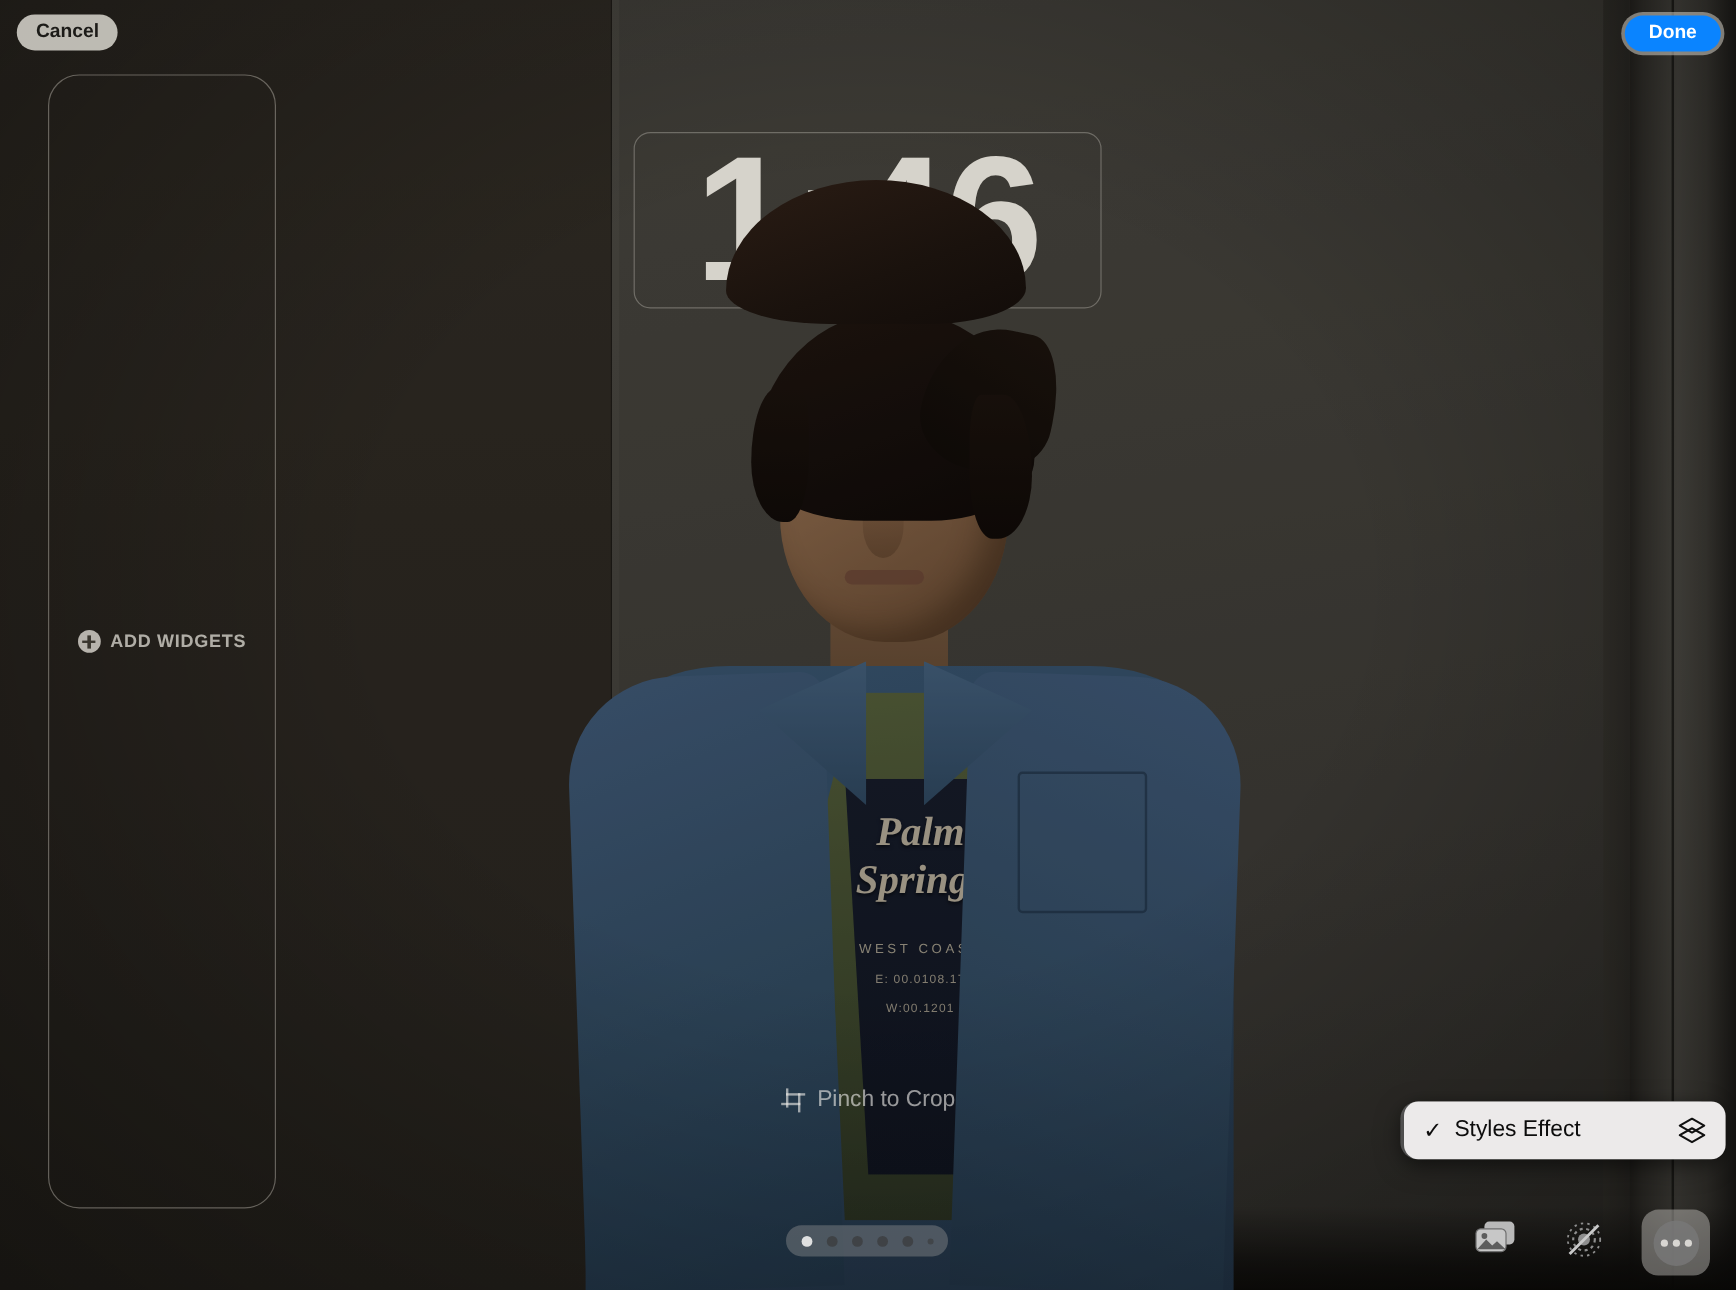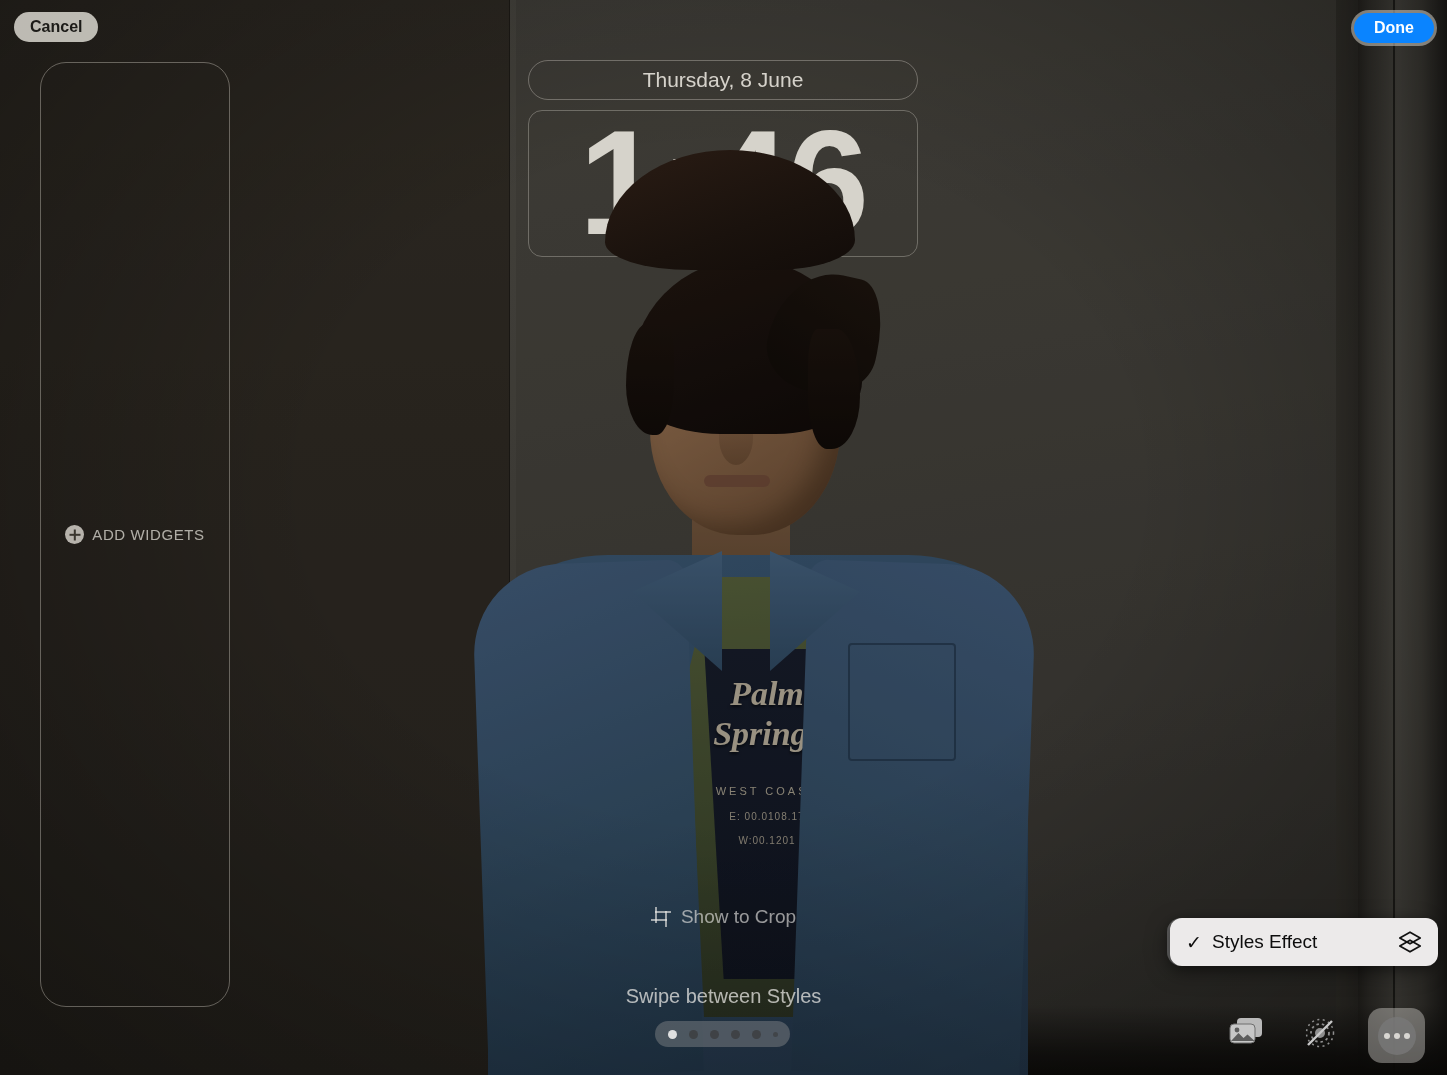--- a/index.html
+++ b/index.html
@@ -212,21 +212,21 @@
   
   .widget-panel{
     position:absolute; left:40px; top:62px; width:190px; height:945px;
     border:1.5px solid rgba(220,215,205,.38);
     border-radius:26px;
     display:flex; align-items:center; justify-content:center;
   }
   .add-widgets{
     display:flex; align-items:center; gap:8px;
     color:rgba(232,228,220,.72);
-    font-size:15px; font-weight:normal; letter-spacing:.6px;
+    font-size:15px; font-weight:bold; letter-spacing:.6px;
     cursor:pointer;
   }
   .plus-ico{
     width:19px; height:19px; border-radius:50%;
     background:rgba(226,222,214,.78);
     position:relative; flex:0 0 auto;
   }
   .plus-ico:before,.plus-ico:after{
     content:""; position:absolute; background:#3a362e;
     left:50%; top:50%; transform:translate(-50%,-50%);
@@ -395,35 +395,31 @@
     <div class="done-btn">Done</div>
   </div>
 
   <div class="widget-panel">
     <div class="add-widgets">
       <span class="plus-ico"></span>
       <span>ADD WIDGETS</span>
     </div>
   </div>
 
-  <div class="date-pill">
-    <span>Thursday, 8 June</span>
-  </div>
   <div class="clock-box"></div>
   <div class="clock-time">1:46</div>
   <div class="depth-hair"></div>
 
   <div class="pinch">
     <span class="crop-ico">
         <i class="c2"></i>
         <i class="c3"></i>
       </span>
-    <span>Show to Crop</span>
-  </div>
-  <div class="swipe-hint">Swipe between Styles</div>
+    <span>Pinch to Crop</span>
+  </div>
   <div class="dots-pill">
     <span class="dot active"></span>
     <span class="dot"></span>
     <span class="dot"></span>
     <span class="dot"></span>
     <span class="dot"></span>
     <span class="dot small"></span>
   </div>
 
   <div class="ctx-menu">

